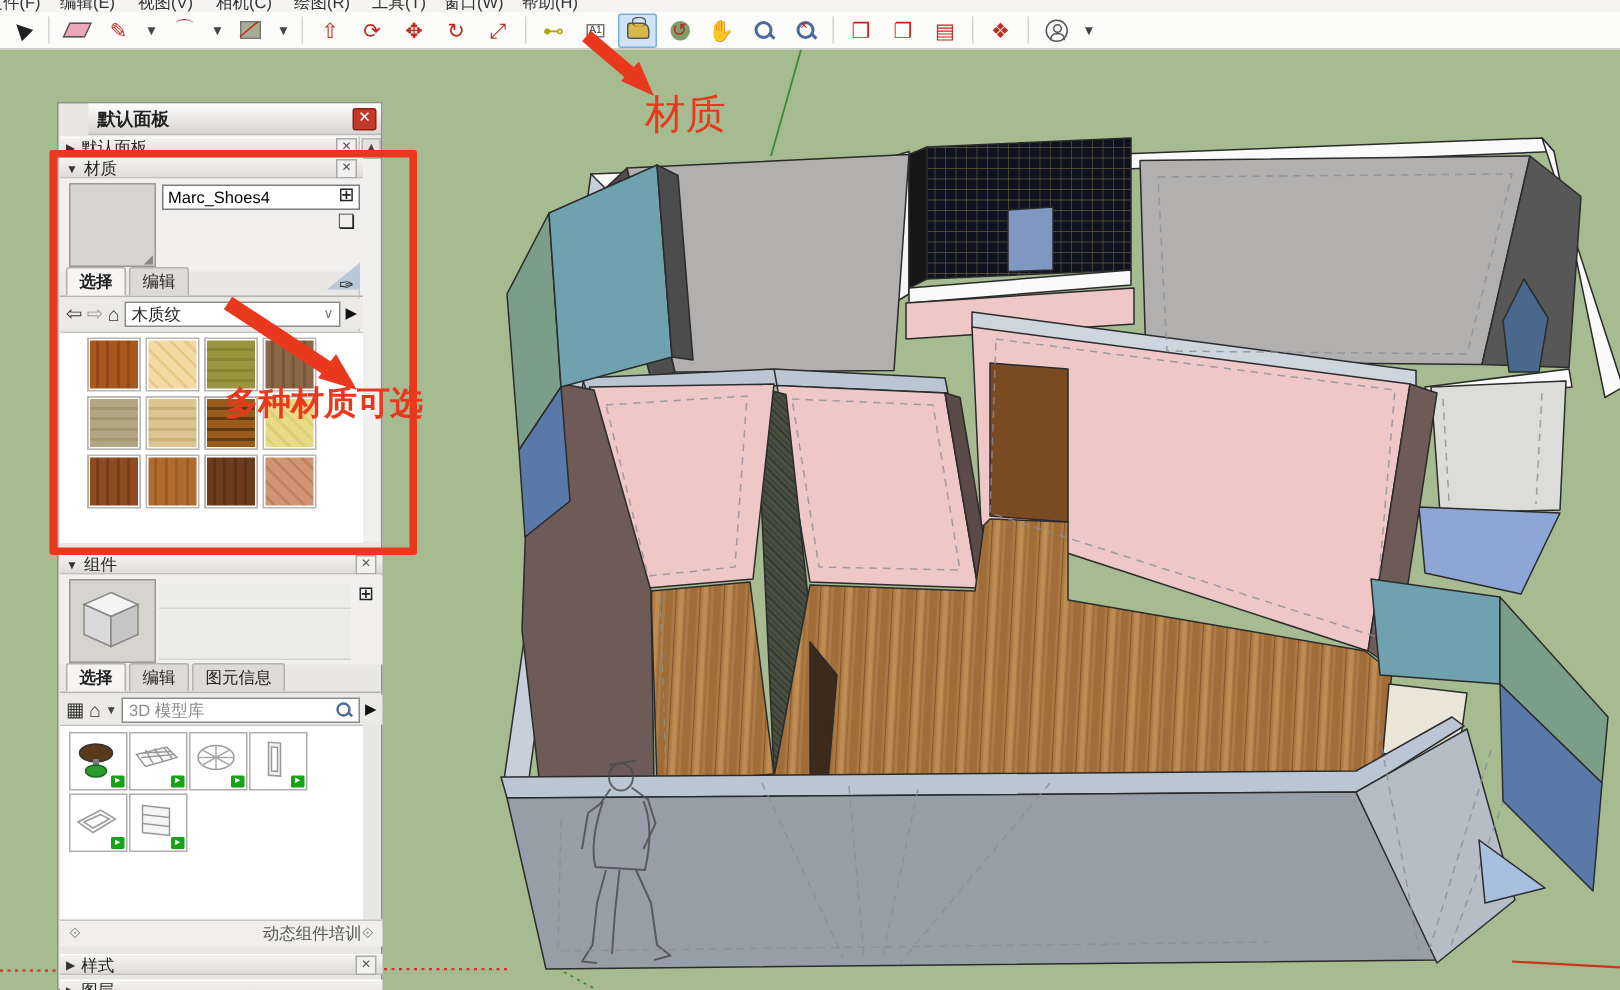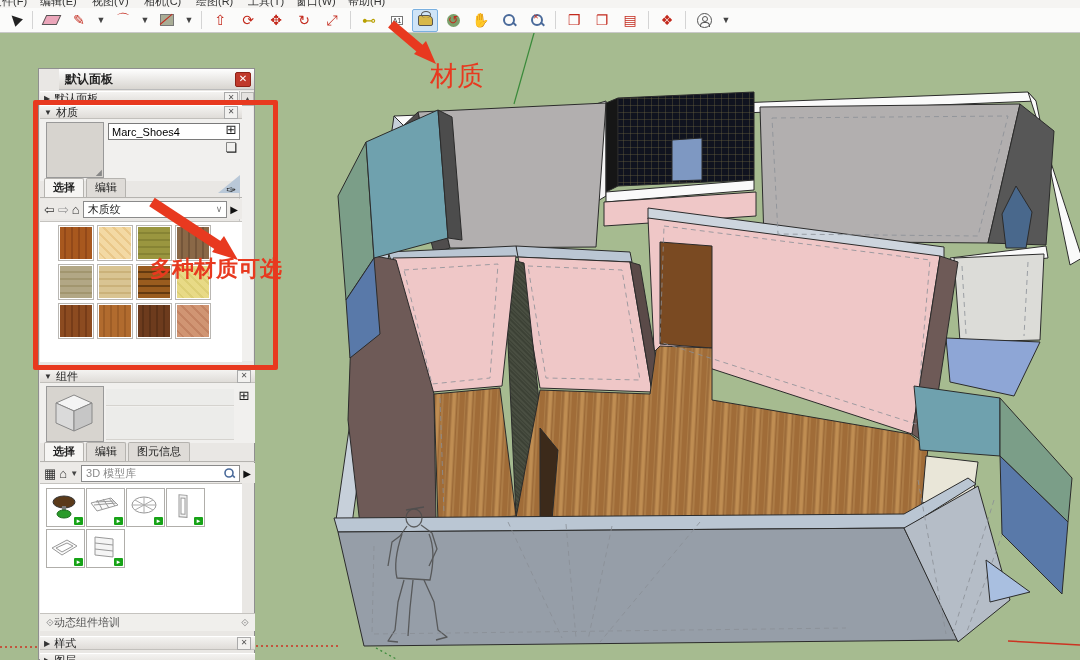--- a/index.html
+++ b/index.html
@@ -62,21 +62,21 @@
             font-size:11px;padding:0 4px;justify-content:space-between;}
   .blkarrow{font-size:10px;color:#111;}
   .listarea{position:absolute;left:1px;width:202px;background:#fff;border-top:1px solid #c5c3bf;}
   .swatch{position:absolute;width:34px;height:34px;border:1px solid #b9b7b3;box-shadow:0 0 0 1px #fff inset;}
   .compbody{position:absolute;left:1px;top:314px;width:215px;height:60px;background:#f1f0ee;}
   .fieldline{position:absolute;left:66px;width:128px;height:16px;background:#ececea;border-bottom:1px solid #d5d3cf;}
   .thumb{position:absolute;width:37px;height:37px;background:#fff;border:1px solid #b0aeaa;}
   .badge{position:absolute;right:1px;bottom:1px;width:9px;height:8px;background:#17a317;color:#fff;font-size:7px;line-height:8px;text-align:center;border-radius:1px;}
   .footerbar{position:absolute;left:1px;top:544px;width:215px;height:18px;background:#f0efec;border-top:1px solid #c5c3bf;
              display:flex;align-items:center;font-size:11px;color:#555;padding:0 6px;box-sizing:border-box;}
-  .footerbar .mid{flex:1;text-align:left;}
+  .footerbar .mid{flex:1;text-align:right;}
   .diam{color:#888;font-size:10px;}
   
   #anno-rect{position:absolute;left:33px;top:100px;width:235px;height:260px;border:5px solid #e8391f;z-index:40;border-radius:2px;}
   #anno-svg{position:absolute;left:0;top:0;z-index:45;pointer-events:none;}
   
   #scene{position:absolute;left:0;top:0;z-index:5;}
 </style>
 </head>
 <body>
 

